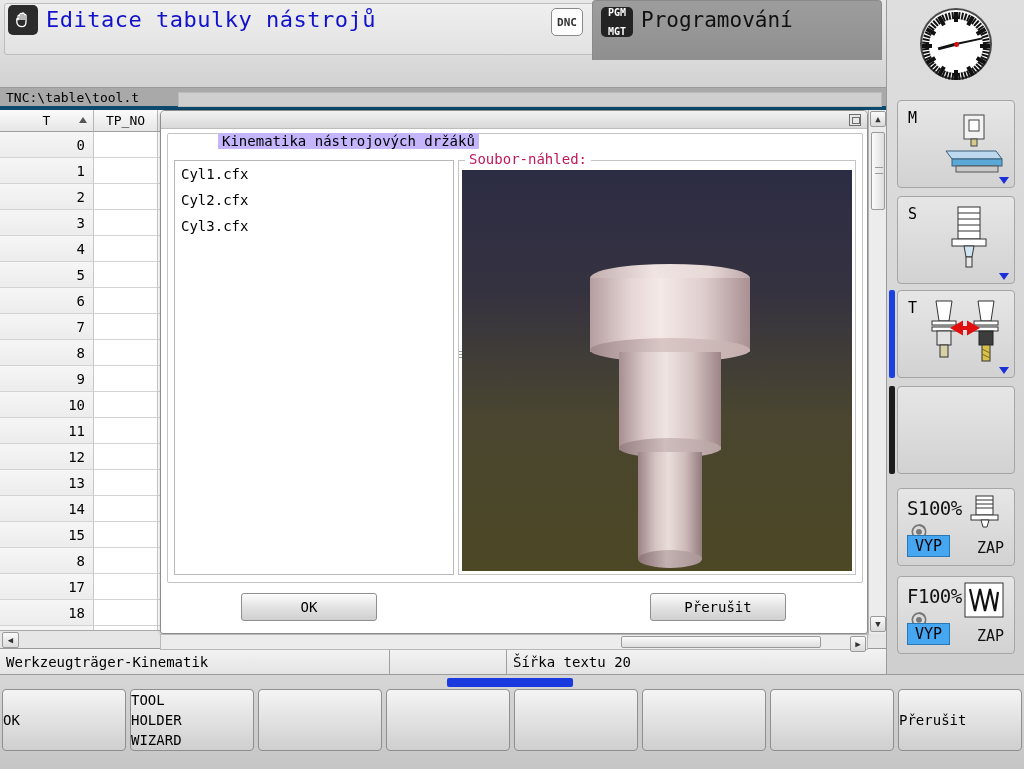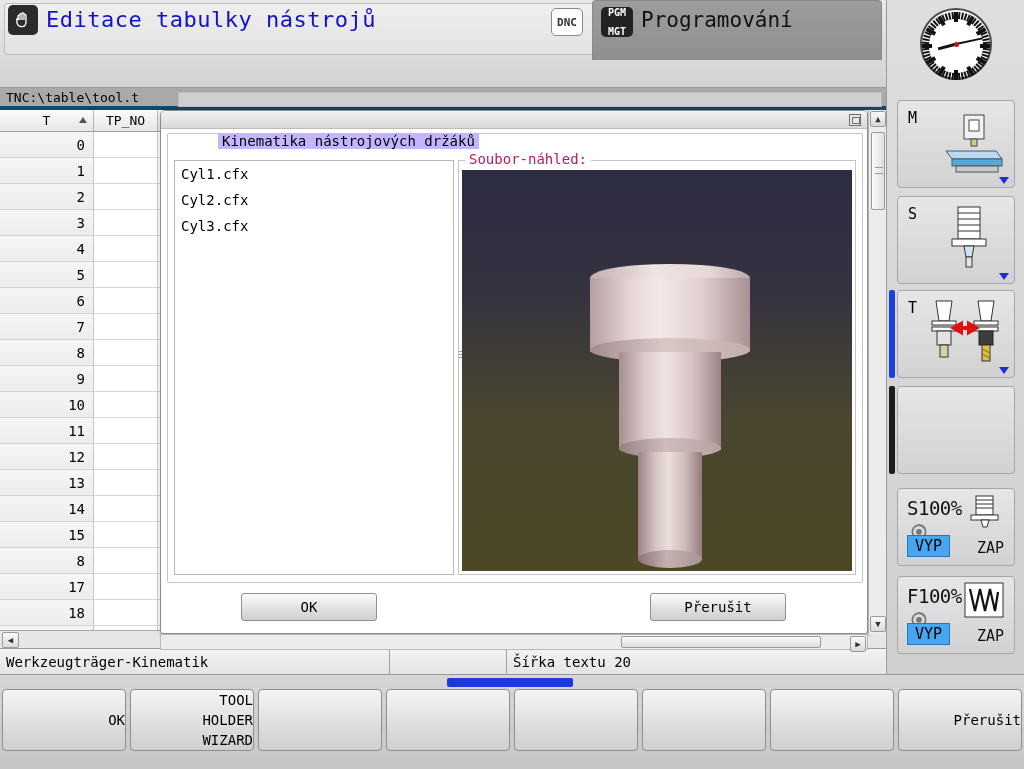--- a/index.html
+++ b/index.html
@@ -337,21 +337,21 @@
   }
   .sk-row {
     position: absolute; left: 2px; top: 14px; right: 2px; height: 78px;
     display: flex; gap: 4px;
   }
   .softkey {
     flex: 1 1 0; height: 62px;
     background: linear-gradient(#f4f4f4, #e0e0e0 55%, #cfcfcf);
     border: 1px solid #8f8f8f; border-radius: 4px;
     display: flex; flex-direction: column;
-    align-items: flex-end; justify-content: center;
+    align-items: flex-start; justify-content: center;
     font-size: 14px; color: #000; line-height: 20px;
   }
 </style>
 </head>
 <body>
 
 <div id="app">
 
   <div class="header">
     <div class="hdr-mode-strip"></div>

